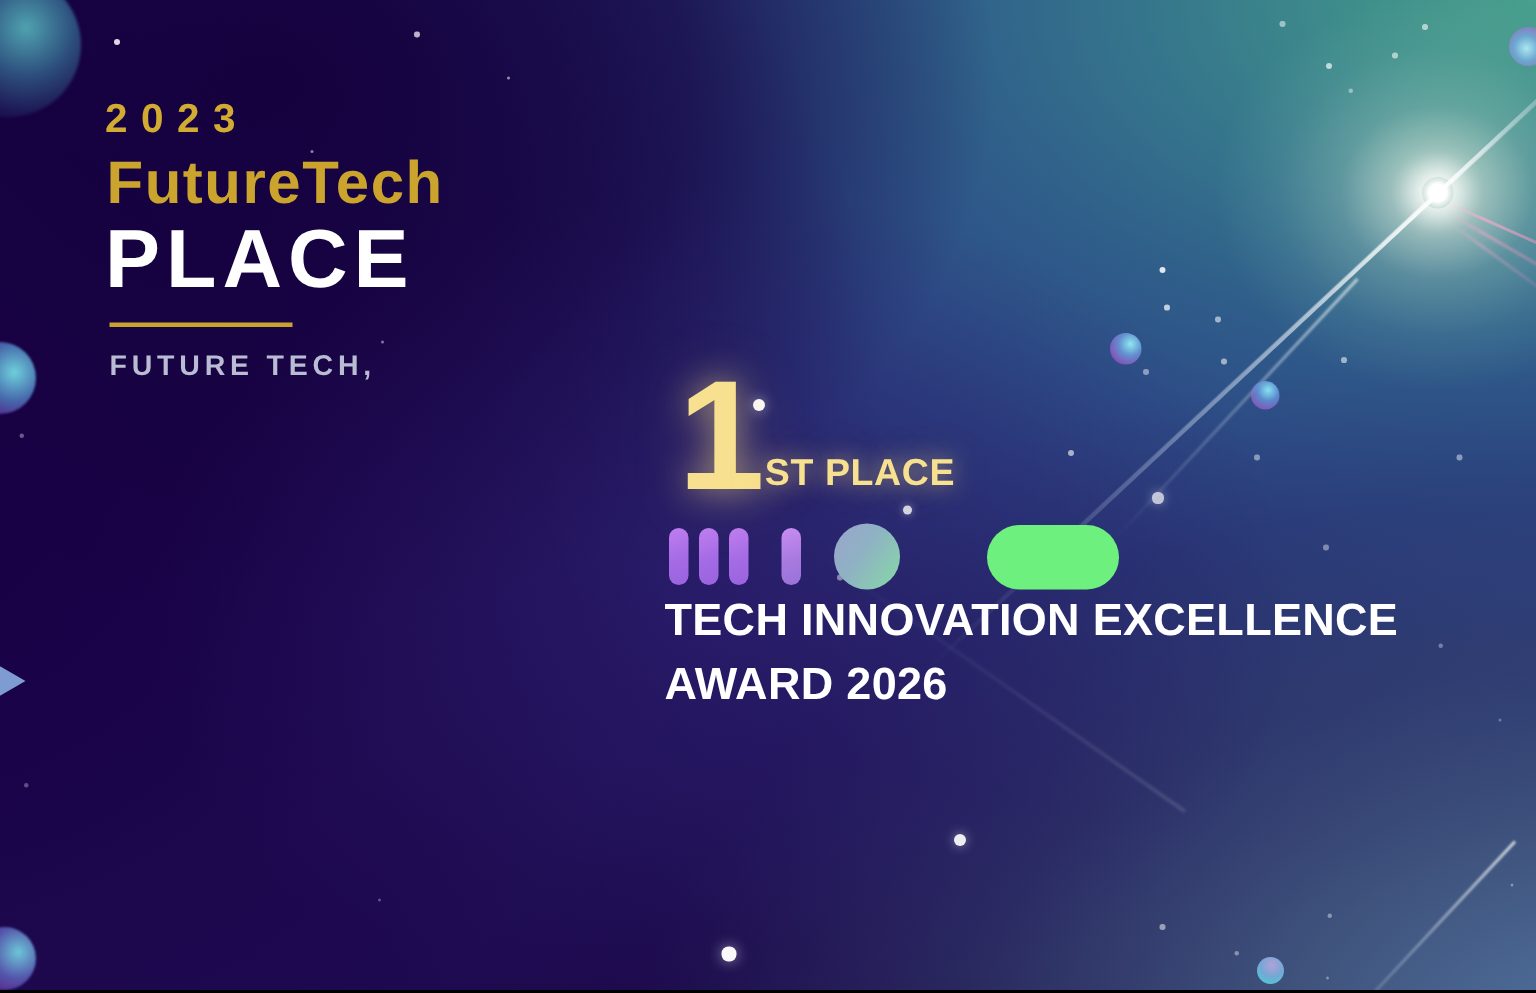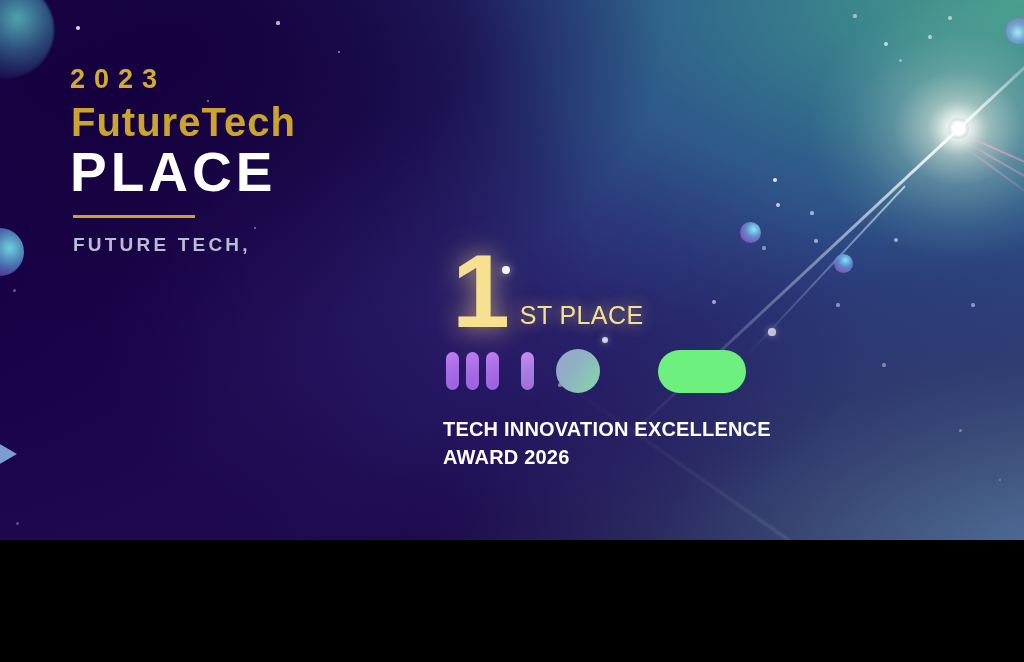--- a/index.html
+++ b/index.html
@@ -3,21 +3,21 @@
 <meta charset="utf-8">
 <style>
   html, body {
     margin: 0;
     padding: 0;
     background: #000;
   }
   #stage {
     position: relative;
     width: 1024px;
-    height: 540px;
+    height: 660px;
     overflow: hidden;
     font-family: "Liberation Sans", sans-serif;
     background: #4c1d95;
   }
 
   
   .bg-base {
     position: absolute;
     inset: 0;
     background:
@@ -280,25 +280,25 @@
     color: #f7e08f;
     font-size: 104px;
     font-weight: 800;
     line-height: 0.86;
     letter-spacing: -2px;
     text-shadow: 0 0 22px rgba(250,220,130,0.55), 0 0 44px rgba(245,210,120,0.30);
   }
   .place-suffix {
     color: #f7e08f;
     font-size: 25px;
-    font-weight: 400;
+    font-weight: 700;
     letter-spacing: 0.4px;
     line-height: 1;
     padding-bottom: 8px;
-    margin-left: 12px;
+    margin-left: 2px;
     text-shadow: 0 0 14px rgba(250,220,130,0.55), 0 0 30px rgba(245,210,120,0.28);
   }
   .project-title {
     color: #ffffff;
     font-size: 50px;
     font-weight: 800;
     letter-spacing: 0px;
     line-height: 1;
     margin-top: 12px;
   }
@@ -327,25 +327,24 @@
     background: linear-gradient(125deg, #9ba4cc 0%, #8fb1c4 42%, #86d9a6 100%);
     margin-right: 58px;
   }
   .mark-pill {
     width: 88px; height: 43px;
     border-radius: 22px;
     background: #6ef07f;
   }
   .award-sub {
     color: #ffffff;
-    font-size: 20px;
+    font-size: 30px;
     font-weight: 800;
     letter-spacing: 0.2px;
     line-height: 1.42;
-    margin-top: 22px;
   }
 </style>
 </head>
 <body>
 
 <div id="stage">
 
   <div class="bg-base"></div>
   <div class="bg-blue-bottom"></div>
   <div class="bg-violet-left"></div>

